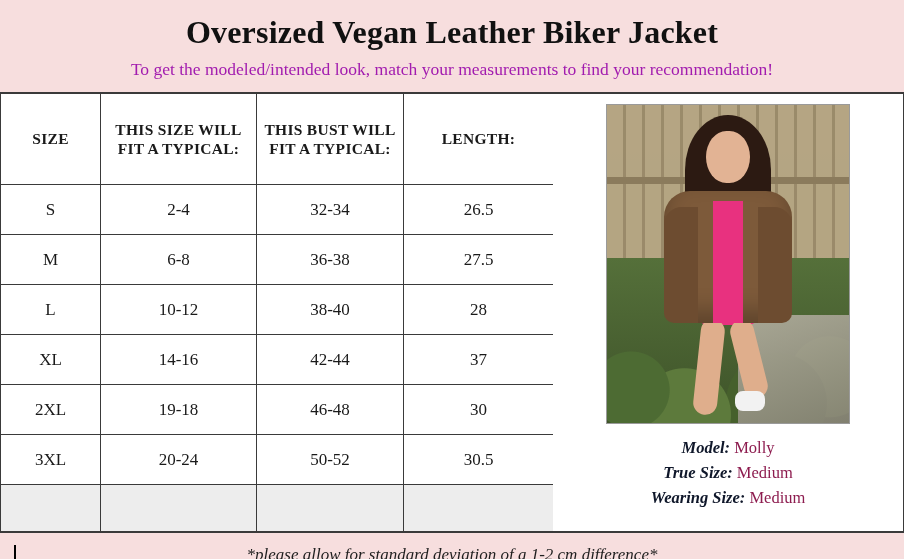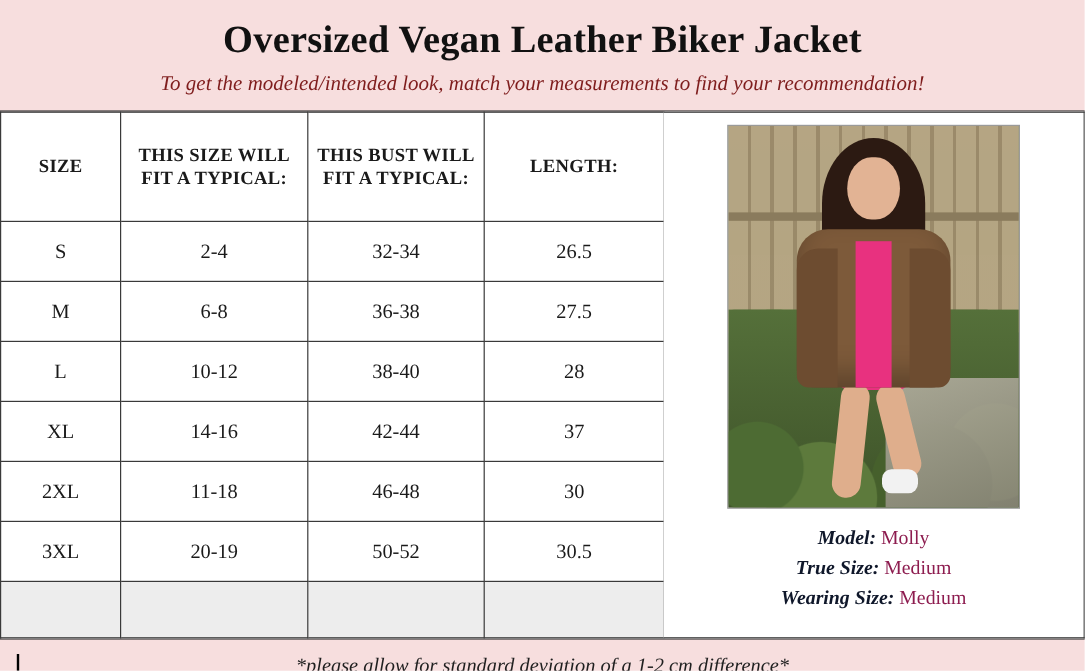--- a/index.html
+++ b/index.html
@@ -29,22 +29,21 @@
   }
   .title {
     font-size: 32px;
     font-weight: bold;
     letter-spacing: 0.2px;
     margin: 4px 0 8px 0;
     color: #111;
   }
   .subtitle {
     font-size: 17.5px;
-    font-style: italic;
-    color: #7f1d1d;
+    color: #a21caf;
   }
   
   .body-area {
     display: flex;
     width: 904px;
     border-top: 0;
     box-sizing: border-box;
   }
   .table-wrap {
     width: 553px;
@@ -315,27 +314,27 @@
             <td>28</td>
           </tr>
           <tr>
             <td>XL</td>
             <td>14-16</td>
             <td>42-44</td>
             <td>37</td>
           </tr>
           <tr>
             <td>2XL</td>
-            <td>11-18</td>
+            <td>19-18</td>
             <td>46-48</td>
             <td>30</td>
           </tr>
           <tr>
             <td>3XL</td>
-            <td>20-19</td>
+            <td>20-24</td>
             <td>50-52</td>
             <td>30.5</td>
           </tr>
           <tr class="spacer">
             <td></td>
             <td></td>
             <td></td>
             <td></td>
           </tr>
         </tbody>

